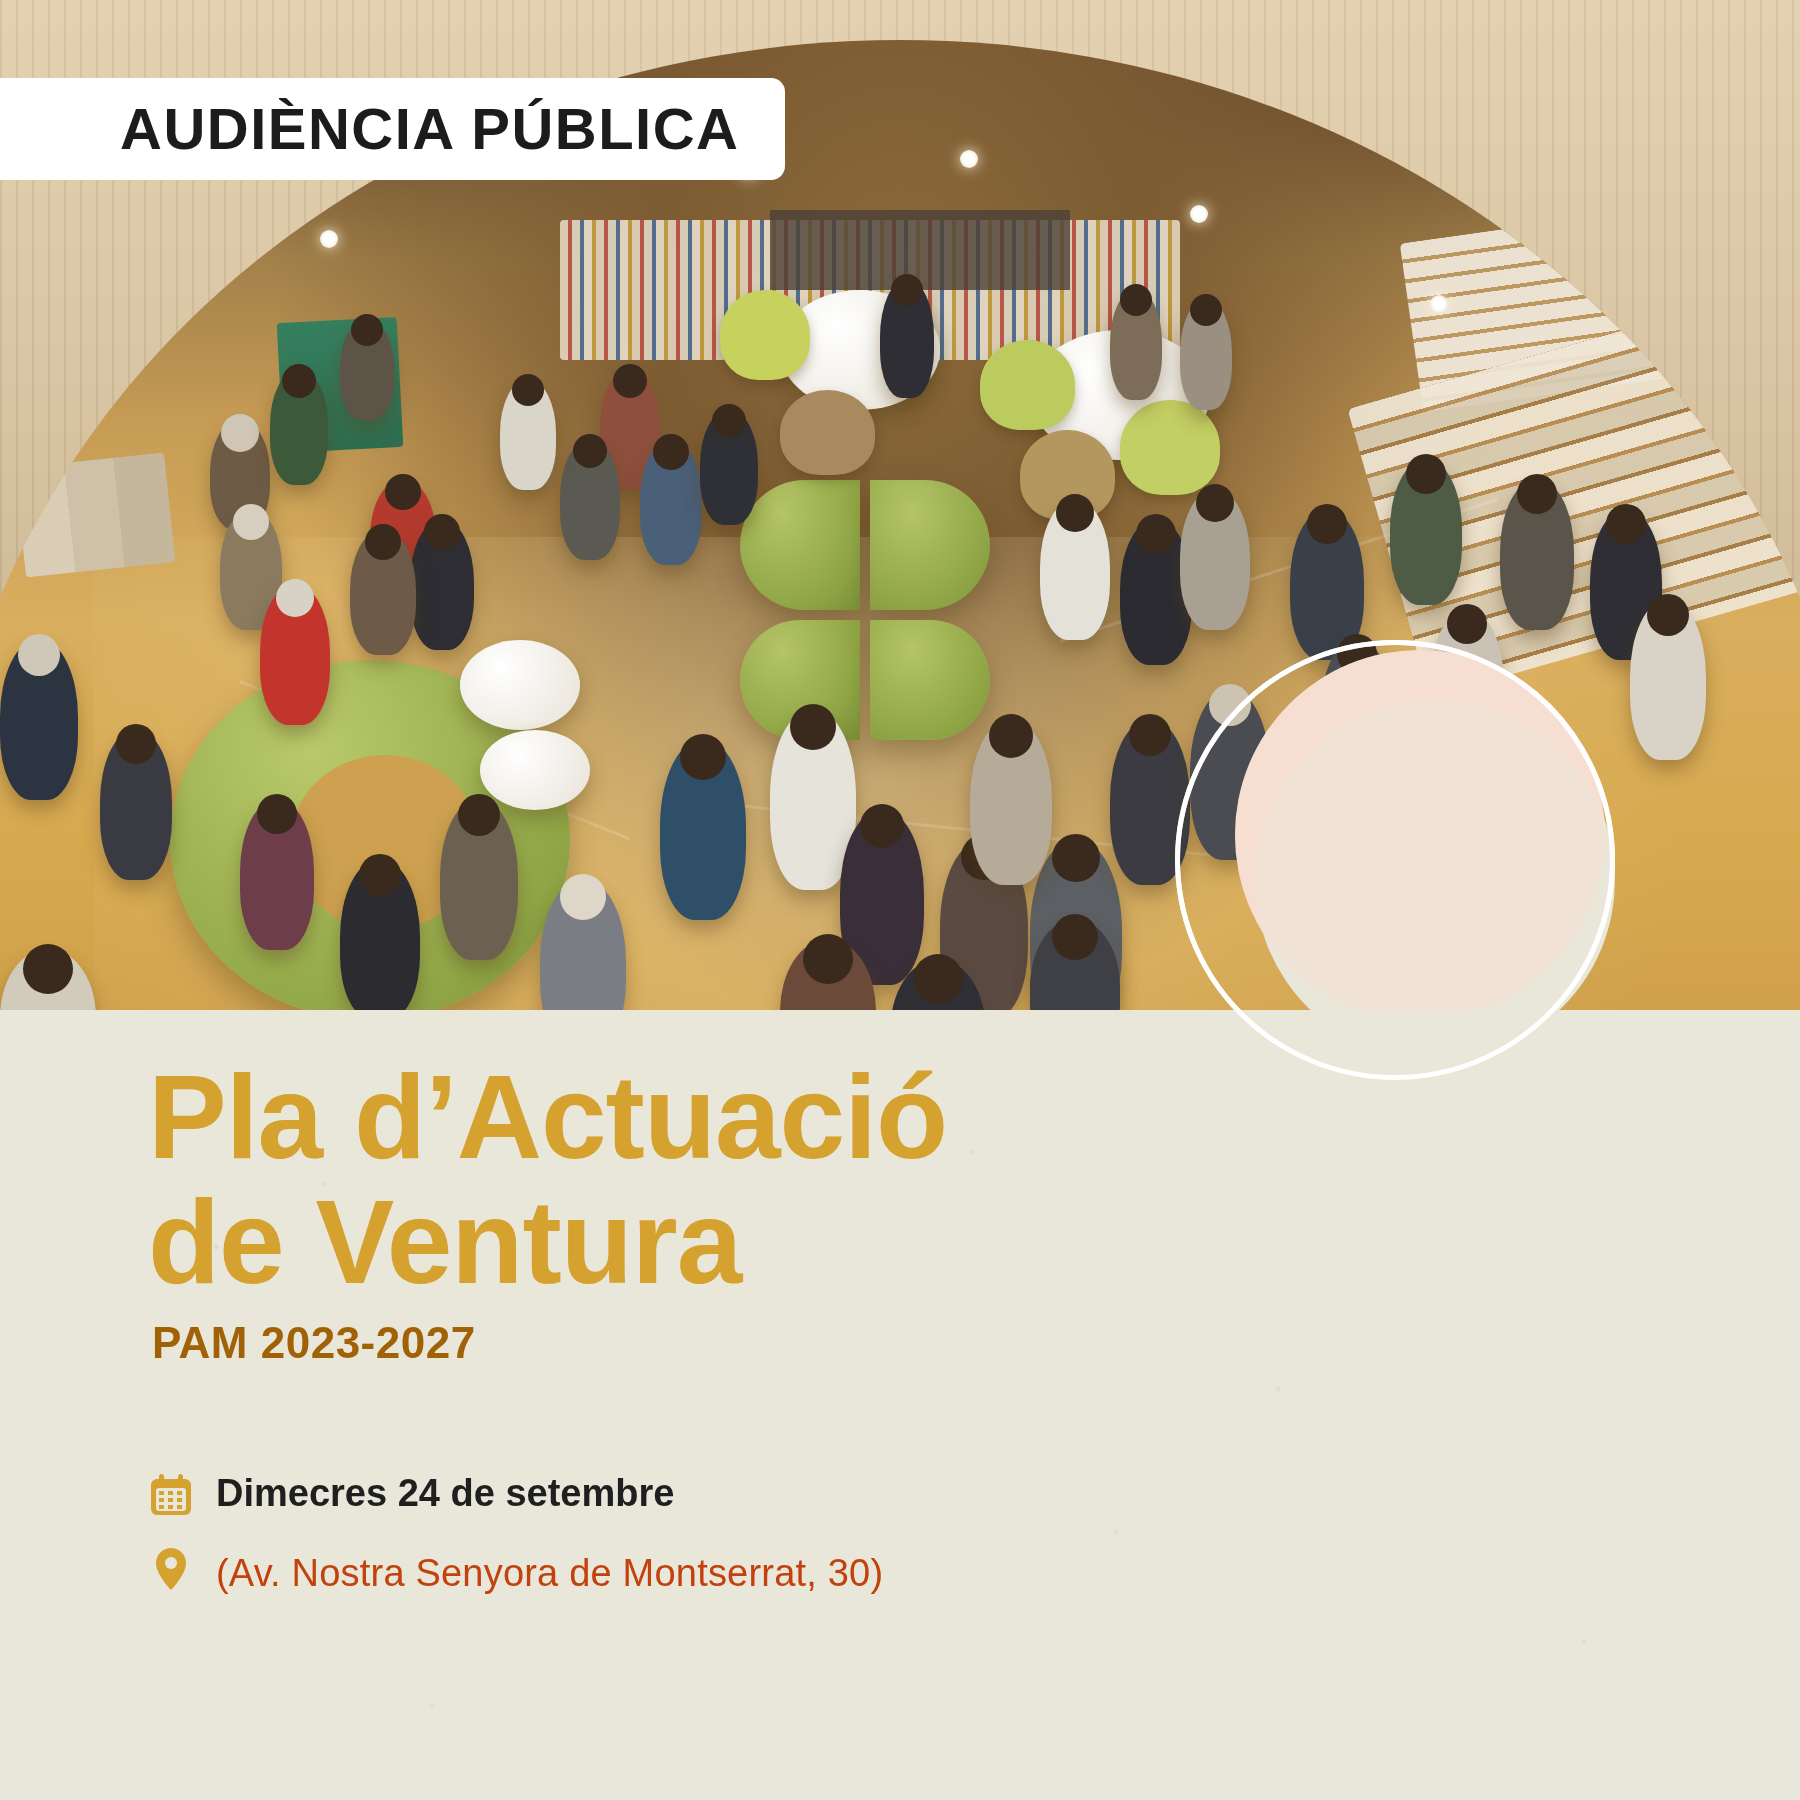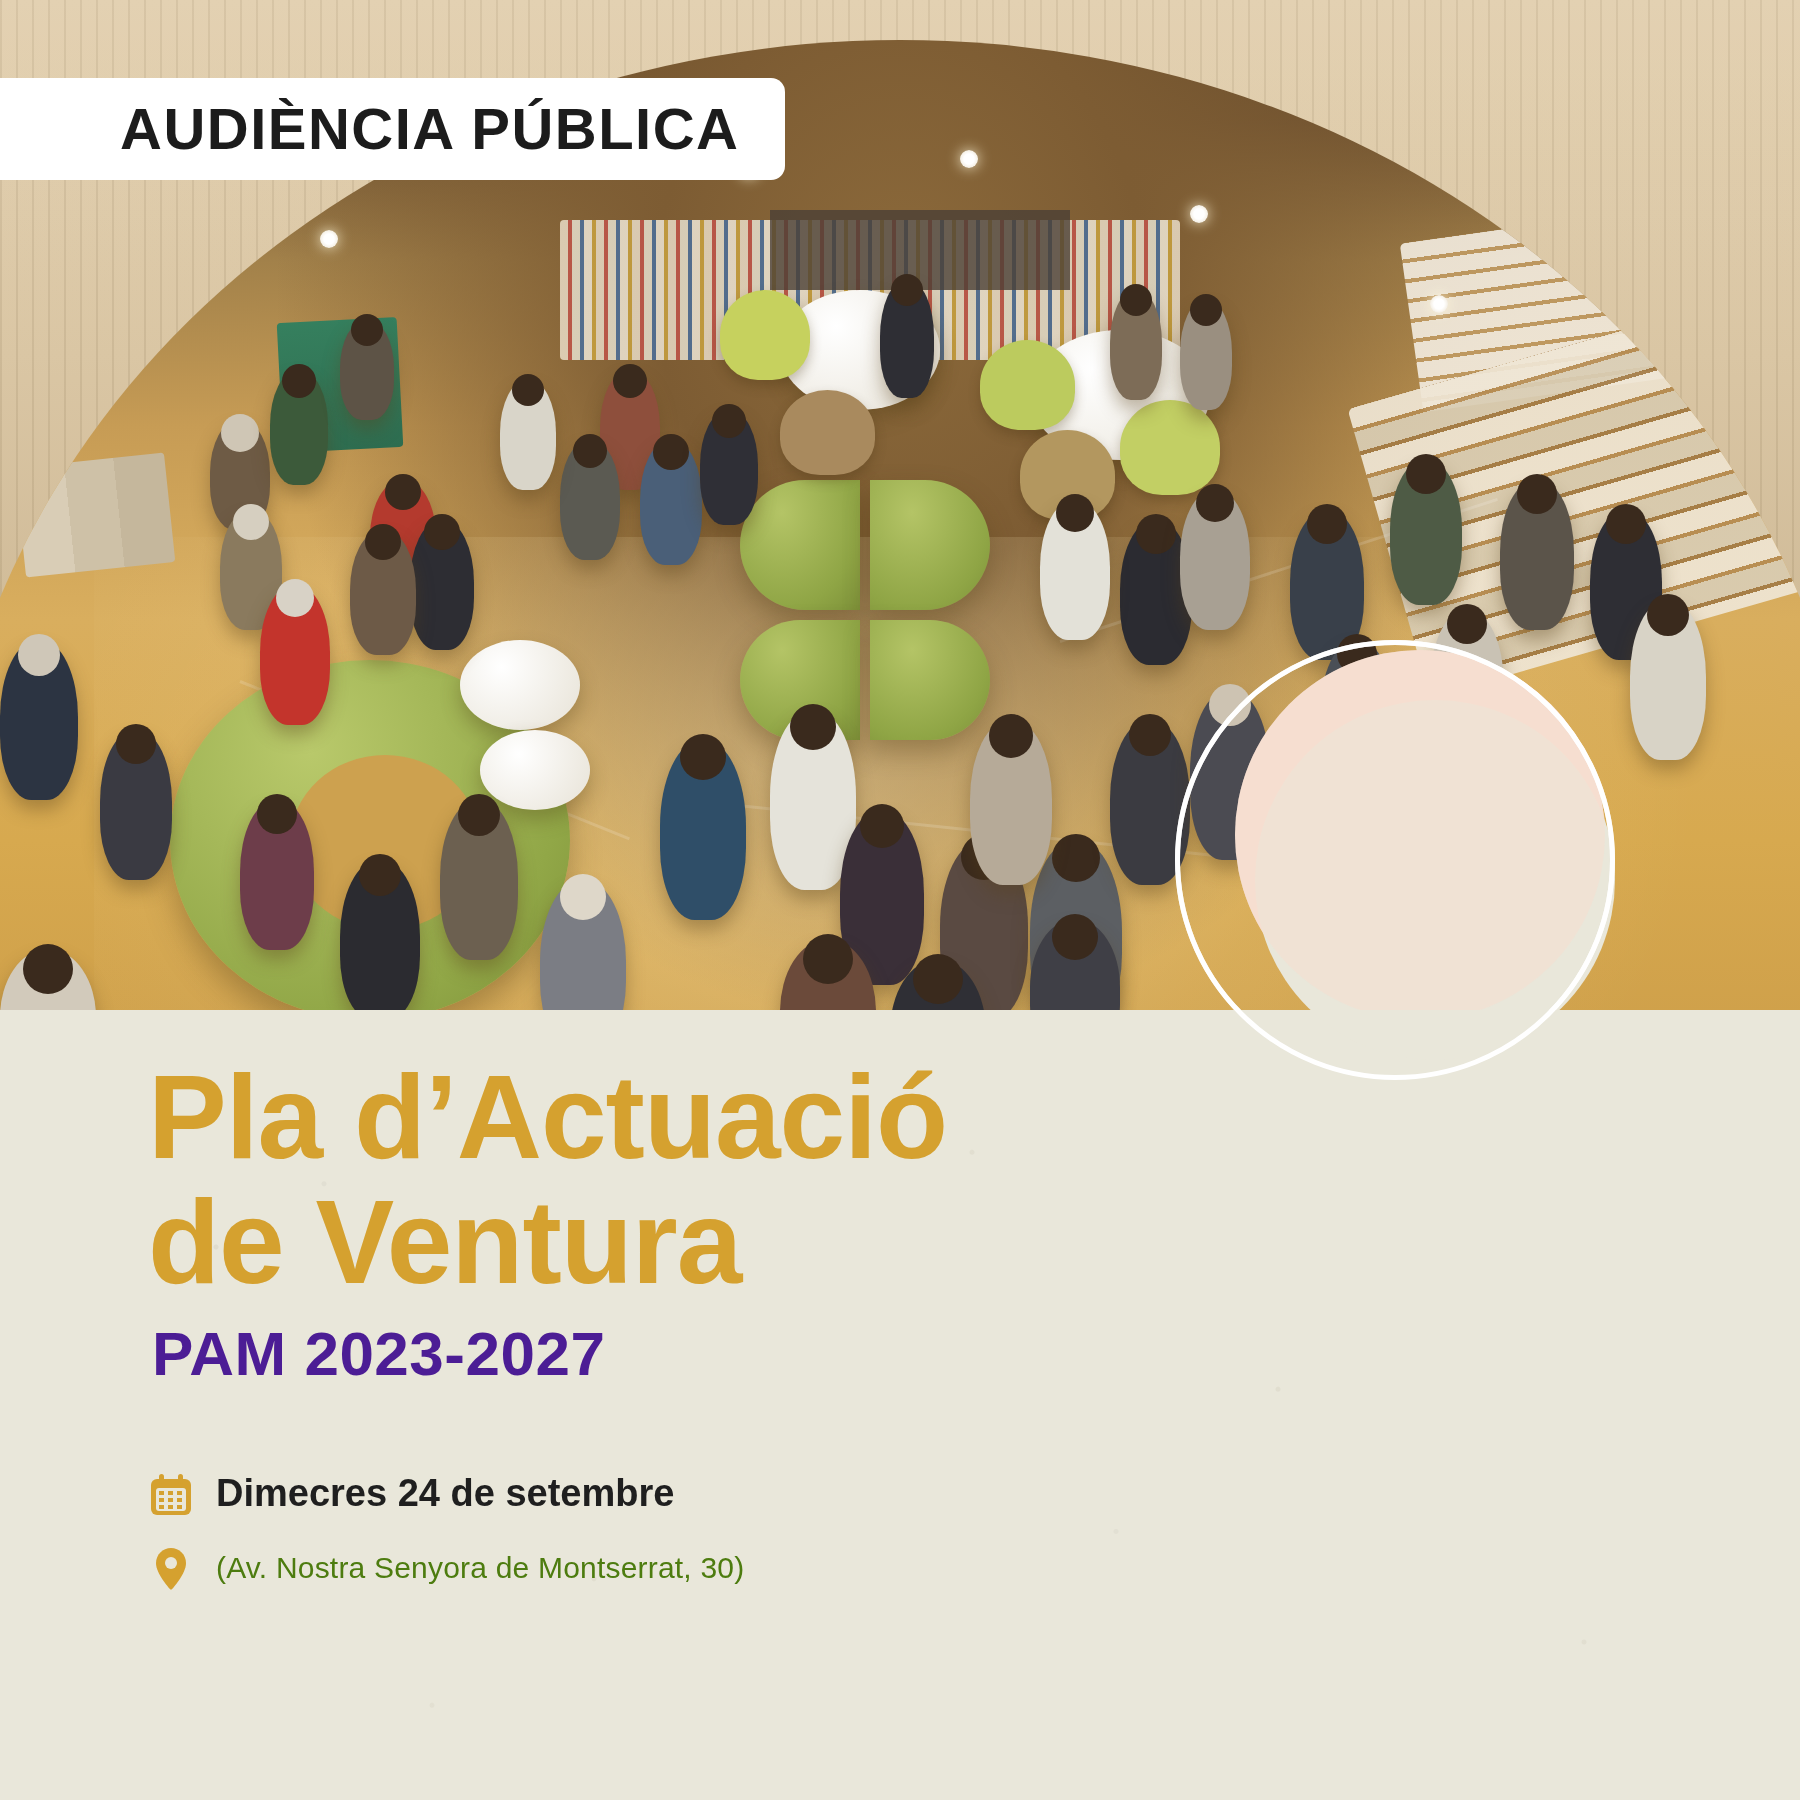--- a/index.html
+++ b/index.html
@@ -279,22 +279,22 @@
     font-weight: 700;
     line-height: 1.06;
     letter-spacing: -1px;
     white-space: pre-line;
   }
   .subhead {
     position: absolute;
     left: 152px;
     top: 1318px;
     z-index: 20;
-    color: #4c1d95;
-    font-size: 62px;
+    color: #a16207;
+    font-size: 44px;
     font-weight: 700;
     letter-spacing: 0.5px;
   }
 
   .details {
     position: absolute;
     left: 148px;
     top: 1470px;
     z-index: 20;
     width: 900px;
@@ -313,23 +313,23 @@
     position: relative;
   }
   .detail-text {
     color: #1f1f1f;
     font-size: 38px;
     font-weight: 700;
     line-height: 1.22;
   }
   .detail-note {
     display: block;
-    font-size: 30px;
+    font-size: 38px;
     font-weight: 400;
-    color: #4d7c0f;
+    color: #c2410c;
     margin-top: 6px;
     letter-spacing: .2px;
     text-align: center;
   }
   .icon-svg { display: block; width: 46px; height: 46px; }
 </style>
 </head>
 <body>
 
 <div id="poster">

